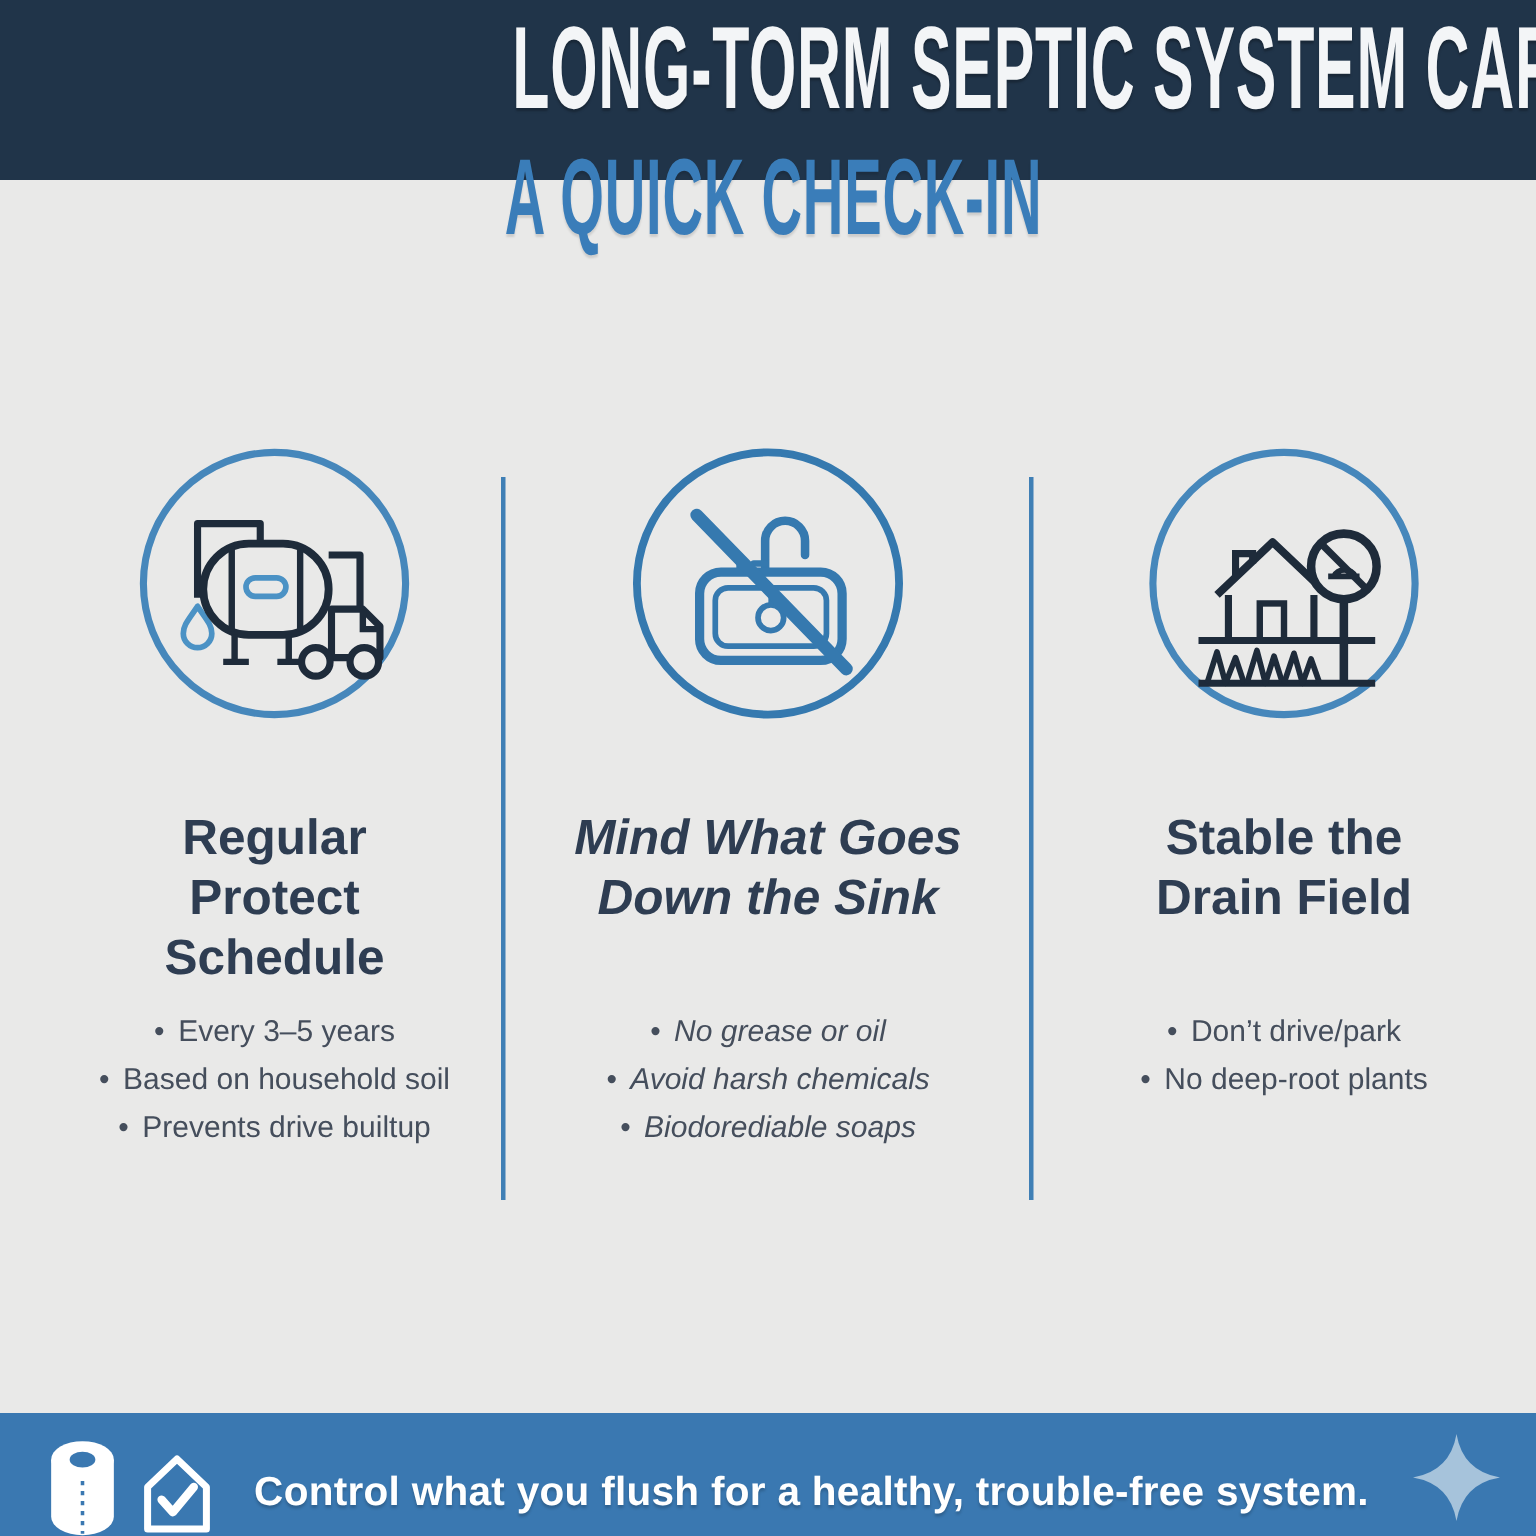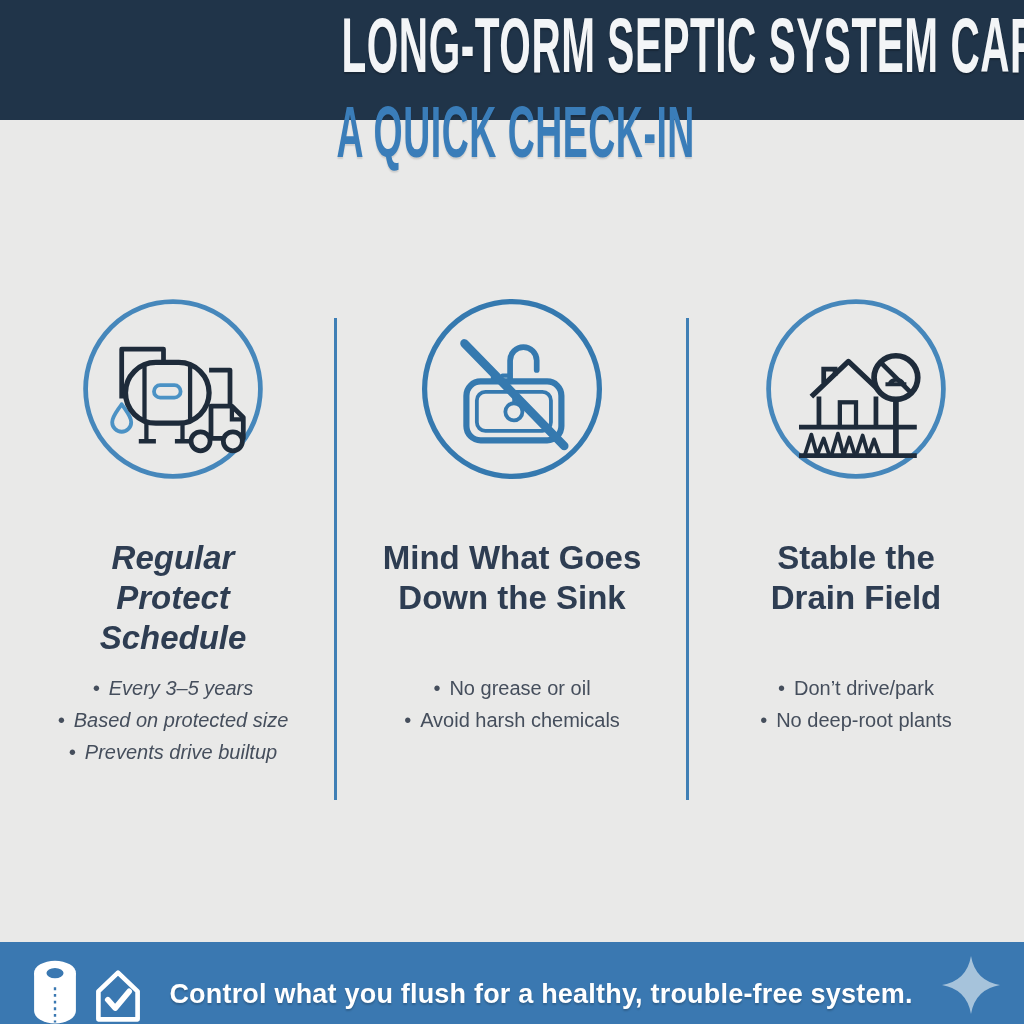--- a/index.html
+++ b/index.html
@@ -20,22 +20,22 @@
     display:inline-block;font-size:72px;font-weight:bold;color:#3a7db9;
     transform:scaleX(0.52);transform-origin:center top;white-space:nowrap;
     letter-spacing:1px;line-height:1.0;text-shadow:0 2px 2px rgba(0,0,0,0.12);
   }
   
   .main{position:absolute;top:120px;left:0;width:1024px;height:822px;background:#e9e9e8;}
   .divider{position:absolute;top:198px;width:3px;height:482px;background:#3f7fb5;}
   .divider.d1{left:334px;}
   .divider.d2{left:686px;}
   .column{position:absolute;top:0;height:100%;display:flex;flex-direction:column;align-items:center;}
-  .col1{left:5px;width:336px;font-style:italic;}
-  .col2{left:336px;width:352px;}
+  .col1{left:15px;width:336px;}
+  .col2{left:336px;width:352px;font-style:italic;}
   .col3{left:688px;width:336px;}
   .icon-circle{margin-top:174px;}
   .heading{margin-top:54px;text-align:center;font-size:33px;font-weight:bold;
     color:#2e3d52;line-height:40px;}
   .bullets{position:absolute;top:552px;left:0;right:0;text-align:center;
     font-size:20px;color:#454e5c;line-height:32px;}
   .bullet .dot{margin-right:9px;color:#454e5c;}
   
   .footer{position:absolute;top:942px;left:0;width:1024px;height:104px;background:#3a78b1;
     display:flex;align-items:center;padding:0 24px;box-sizing:border-box;}
@@ -85,21 +85,21 @@
         <circle cx="129" cy="155" r="10" fill="#e9e9e8" stroke="#1e2b3a" stroke-width="5"></circle>
         <circle cx="163" cy="155" r="10" fill="#e9e9e8" stroke="#1e2b3a" stroke-width="5"></circle>
       </svg>
       <div class="heading">
         <div>Regular</div>
         <div>Protect</div>
         <div>Schedule</div>
       </div>
       <div class="bullets">
         <div class="bullet"><span class="dot">•</span><span>Every 3–5 years</span></div>
-        <div class="bullet"><span class="dot">•</span><span>Based on protected size</span></div>
+        <div class="bullet"><span class="dot">•</span><span>Based on household soil</span></div>
         <div class="bullet"><span class="dot">•</span><span>Prevents drive builtup</span></div>
       </div>
     </div>
 
     <div class="column col2">
       <svg class="icon-circle" width="190" height="190" viewBox="0 0 200 200">
         <circle cx="100" cy="100" r="92" fill="none" stroke="#3579af" stroke-width="5.5"></circle>
 
         <path d="M98,92 V70 a14,14 0 0 1 28,0 v10" fill="none" stroke="#3579af" stroke-width="6" stroke-linecap="round"></path>
         <path d="M80,92 v-8 M90,86 h8" fill="none" stroke="#3579af" stroke-width="4.5" stroke-linecap="round"></path>
@@ -111,20 +111,21 @@
 
         <line x1="50" y1="52" x2="155" y2="160" stroke="#3579af" stroke-width="9" stroke-linecap="round"></line>
       </svg>
       <div class="heading">
         <div>Mind What Goes</div>
         <div>Down the Sink</div>
       </div>
       <div class="bullets">
         <div class="bullet"><span class="dot">•</span><span>No grease or oil</span></div>
         <div class="bullet"><span class="dot">•</span><span>Avoid harsh chemicals</span></div>
+        <div class="bullet"><span class="dot">•</span><span>Biodorediable soaps</span></div>
       </div>
     </div>
 
     <div class="column col3">
       <svg class="icon-circle" width="190" height="190" viewBox="0 0 200 200">
         <circle cx="100" cy="100" r="92" fill="none" stroke="#4687bb" stroke-width="5"></circle>
 
         <path d="M53,108 L92,71 L129,106" fill="none" stroke="#1e2b3a" stroke-width="5.5" stroke-linejoin="round"></path>
         <path d="M66,94 V79 H78 V86" fill="none" stroke="#1e2b3a" stroke-width="5"></path>
         <path d="M61,108 V140 M121,108 V140" stroke="#1e2b3a" stroke-width="5"></path>

